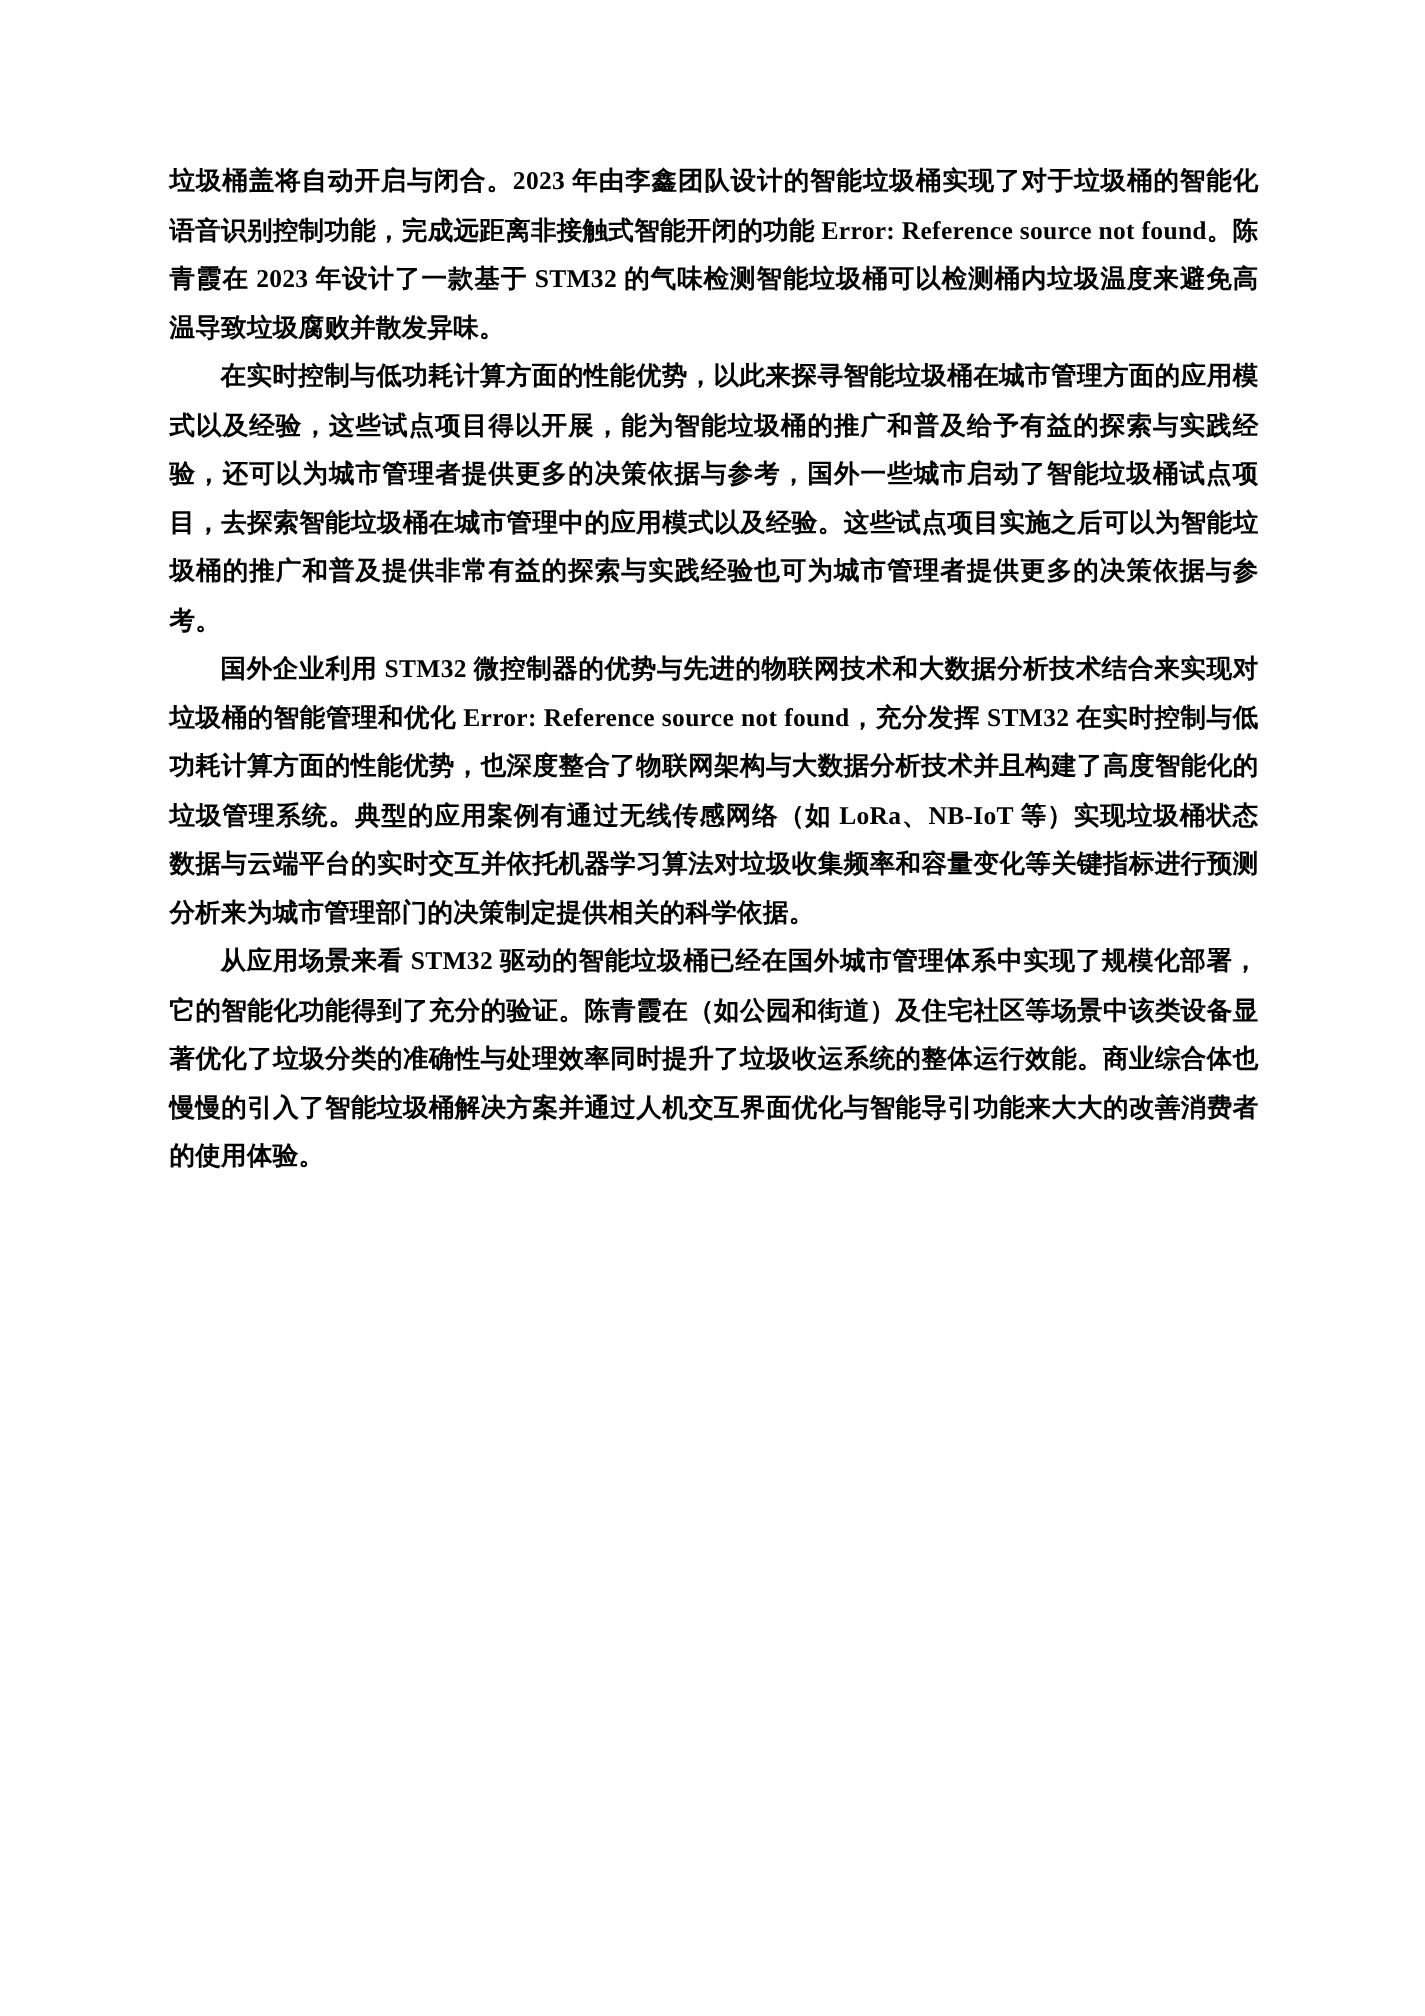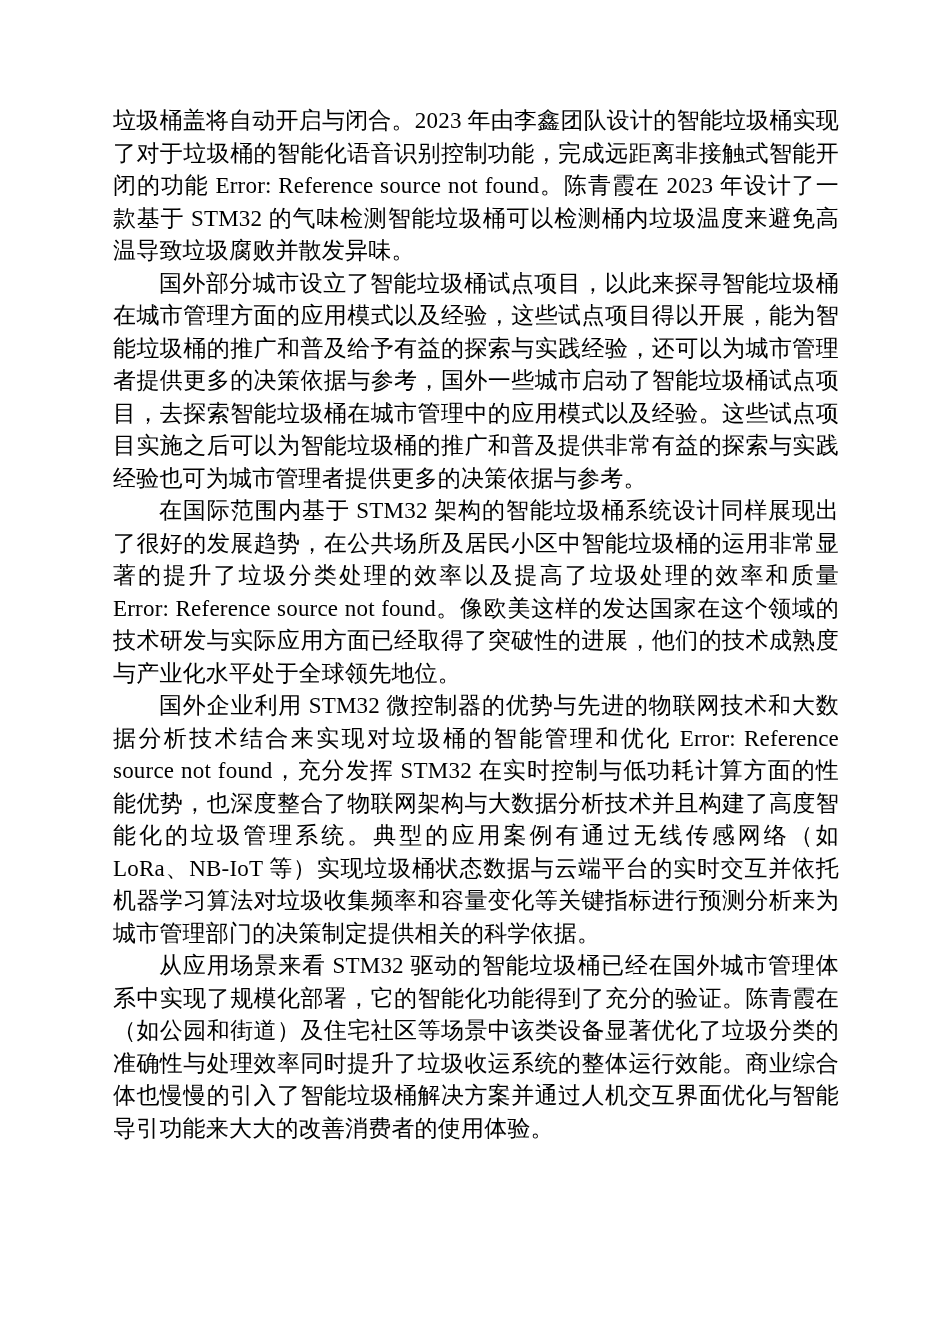--- a/index.html
+++ b/index.html
@@ -18,36 +18,36 @@
   .content {
     position: absolute;
     left: 113px;
     top: 105px;
     width: 726px;
     color: #000000;
   }
   .para {
     margin: 0;
     padding: 0;
-    font-size: 23px;
+    font-size: 17px;
     line-height: 32.5px;
     text-align: justify;
     text-justify: inter-character;
     text-indent: 2em;
     letter-spacing: 0.2px;
     word-break: break-word;
+    font-weight: bold;
   }
   .para.no-indent {
     text-indent: 0;
   }
 </style>
 </head>
 <body>
 
 <div class="page">
   <div class="content">
     <p class="para no-indent">垃圾桶盖将自动开启与闭合。2023 年由李鑫团队设计的智能垃圾桶实现了对于垃圾桶的智能化语音识别控制功能，完成远距离非接触式智能开闭的功能 Error: Reference source not found。陈青霞在 2023 年设计了一款基于 STM32 的气味检测智能垃圾桶可以检测桶内垃圾温度来避免高温导致垃圾腐败并散发异味。</p>
-    <p class="para">国外部分城市设立了智能垃圾桶试点项目，以此来探寻智能垃圾桶在城市管理方面的应用模式以及经验，这些试点项目得以开展，能为智能垃圾桶的推广和普及给予有益的探索与实践经验，还可以为城市管理者提供更多的决策依据与参考，国外一些城市启动了智能垃圾桶试点项目，去探索智能垃圾桶在城市管理中的应用模式以及经验。这些试点项目实施之后可以为智能垃圾桶的推广和普及提供非常有益的探索与实践经验也可为城市管理者提供更多的决策依据与参考。</p>
-    <p class="para">在国际范围内基于 STM32 架构的智能垃圾桶系统设计同样展现出了很好的发展趋势，在公共场所及居民小区中智能垃圾桶的运用非常显著的提升了垃圾分类处理的效率以及提高了垃圾处理的效率和质量 Error: Reference source not found。像欧美这样的发达国家在这个领域的技术研发与实际应用方面已经取得了突破性的进展，他们的技术成熟度与产业化水平处于全球领先地位。</p>
+    <p class="para">在实时控制与低功耗计算方面的性能优势，以此来探寻智能垃圾桶在城市管理方面的应用模式以及经验，这些试点项目得以开展，能为智能垃圾桶的推广和普及给予有益的探索与实践经验，还可以为城市管理者提供更多的决策依据与参考，国外一些城市启动了智能垃圾桶试点项目，去探索智能垃圾桶在城市管理中的应用模式以及经验。这些试点项目实施之后可以为智能垃圾桶的推广和普及提供非常有益的探索与实践经验也可为城市管理者提供更多的决策依据与参考。</p>
     <p class="para">国外企业利用 STM32 微控制器的优势与先进的物联网技术和大数据分析技术结合来实现对垃圾桶的智能管理和优化 Error: Reference source not found，充分发挥 STM32 在实时控制与低功耗计算方面的性能优势，也深度整合了物联网架构与大数据分析技术并且构建了高度智能化的垃圾管理系统。典型的应用案例有通过无线传感网络（如 LoRa、NB-IoT 等）实现垃圾桶状态数据与云端平台的实时交互并依托机器学习算法对垃圾收集频率和容量变化等关键指标进行预测分析来为城市管理部门的决策制定提供相关的科学依据。</p>
     <p class="para">从应用场景来看 STM32 驱动的智能垃圾桶已经在国外城市管理体系中实现了规模化部署，它的智能化功能得到了充分的验证。陈青霞在（如公园和街道）及住宅社区等场景中该类设备显著优化了垃圾分类的准确性与处理效率同时提升了垃圾收运系统的整体运行效能。商业综合体也慢慢的引入了智能垃圾桶解决方案并通过人机交互界面优化与智能导引功能来大大的改善消费者的使用体验。</p>
   </div>
 </div>
 
 </body></html>

